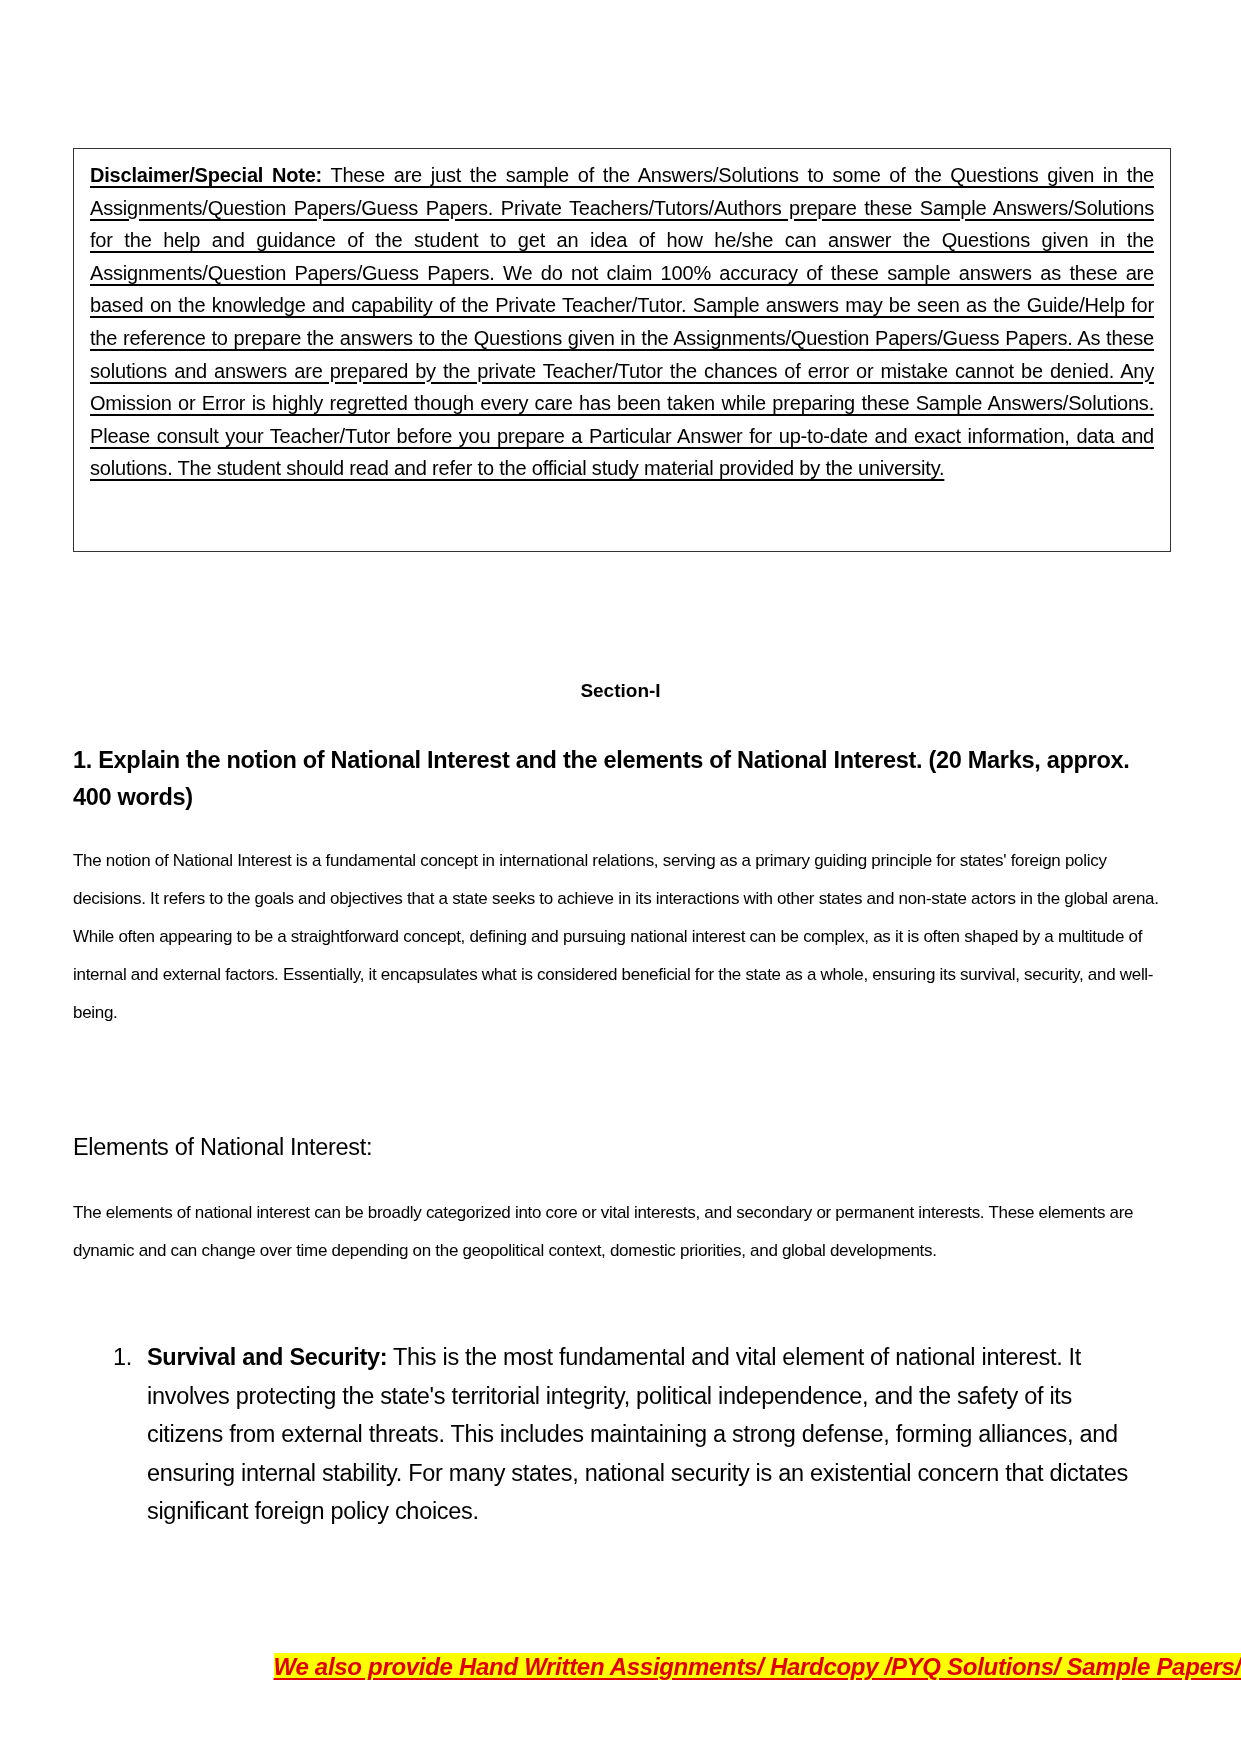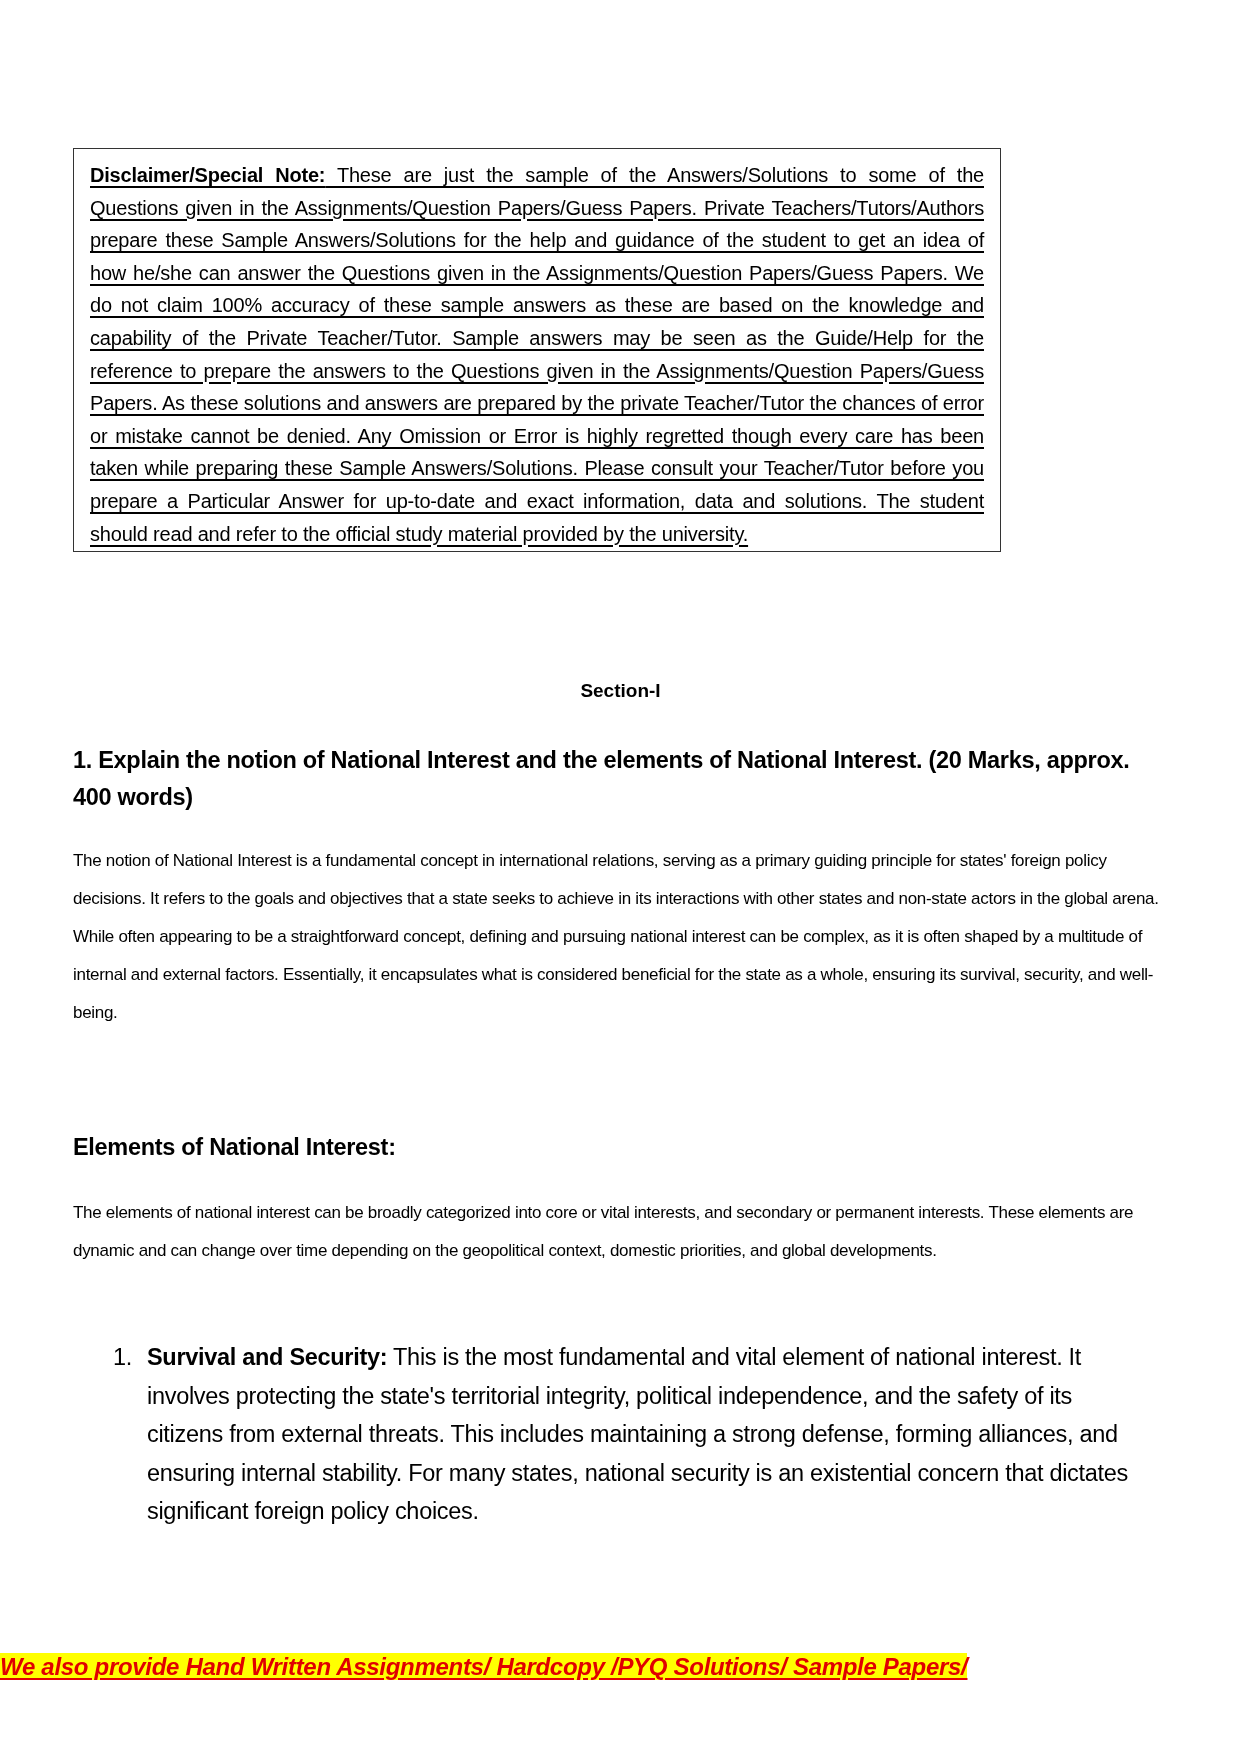--- a/index.html
+++ b/index.html
@@ -1,21 +1,21 @@
 <!DOCTYPE html>
 <html><head>
   <meta charset="utf-8">
   <style>
     html, body { margin: 0; padding: 0; background: #ffffff; }
     body {
       width: 1241px; height: 1755px; position: relative; overflow: hidden;
       font-family: "Liberation Sans", sans-serif; color: #000;
     }
     .disclaimer {
-      position: absolute; left: 73px; top: 148px; width: 928px; height: 404px;
+      position: absolute; left: 73px; top: 148px; width: 1098px; height: 404px;
       border: 1.5px solid #333; box-sizing: border-box;
       padding: 10px 16px 0 16px;
     }
     .disclaimer p {
       margin: 0; font-size: 20px; line-height: 32.6px; text-align: justify;
       text-decoration: underline; text-underline-offset: 4px;
       text-align-last: left; letter-spacing: -0.2px;
     }
     .disclaimer b { font-weight: bold; }
     .section-title {
@@ -26,33 +26,33 @@
       position: absolute; left: 73px; top: 742px; width: 1100px;
       font-weight: bold; font-size: 23.5px; line-height: 37px; letter-spacing: -0.3px;
     }
     .para {
       position: absolute; left: 73px; width: 1102px;
       font-size: 17px; line-height: 38px; letter-spacing: -0.3px; margin: 0;
     }
     .p1 { top: 842px; }
     .heading2 {
       position: absolute; left: 73px; top: 1134px;
-      font-weight: bold; font-size: 23.5px; letter-spacing: -0.3px; text-align: center;
+      font-weight: normal; font-size: 23.5px; letter-spacing: -0.3px; text-align: center;
     }
     .p2 { top: 1194px; }
     .list {
       position: absolute; left: 73px; top: 1338px; width: 1060px; margin: 0; padding: 0; list-style: none;
     }
     .list li {
       position: relative; padding-left: 74px;
       font-size: 23.5px; line-height: 38.5px; letter-spacing: -0.3px;
     }
     .list .num { position: absolute; left: 40px; top: 0; }
     .footer {
-      position: absolute; left: 0; width: 1241px; top: 1650px; text-align: left;
+      position: absolute; left: 0; width: 1241px; top: 1650px; text-align: right;
       font-style: italic; font-weight: bold; font-size: 24px; line-height: 34px; color: #e00000;
       letter-spacing: -0.3px;
     }
     .footer span {
       background: #ffff00; text-decoration: underline; text-underline-offset: 3px;
     }
   </style>
 </head>
 <body>
 

